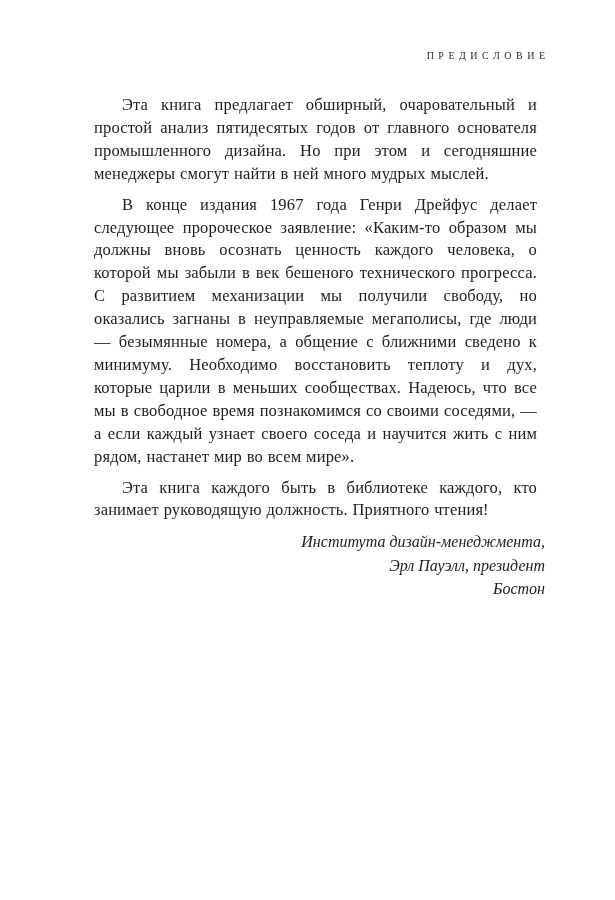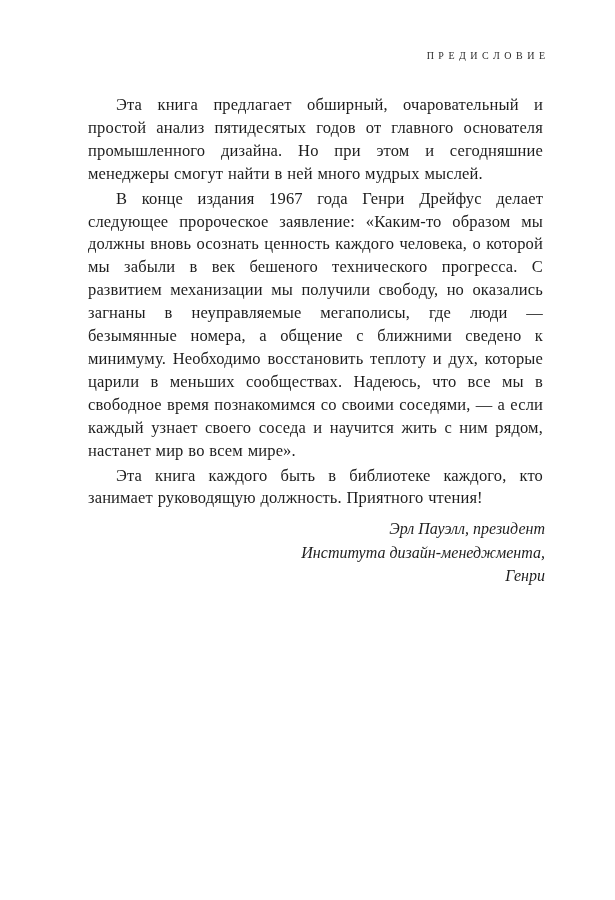--- a/index.html
+++ b/index.html
@@ -26,21 +26,21 @@
       text-align: right;
       font-size: 10px;
       font-weight: 400;
       letter-spacing: 4.5px;
       color: #2b2b2b;
       margin-bottom: 33px;
       
       margin-right: -4.5px;
     }
     .body-text p {
-      margin: 2px;
+      margin: 8px;
       font-size: 16.5px;
       line-height: 22.9px;
       text-align: justify;
       text-indent: 28px;
       letter-spacing: 0.15px;
       word-spacing: 0.5px;
       hyphens: auto;
       -webkit-hyphens: auto;
     }
     .signature {
@@ -62,18 +62,18 @@
 
   <div class="running-head">ПРЕДИСЛОВИЕ</div>
 
   <div class="body-text">
     <p>Эта книга предлагает обширный, очаровательный и простой анализ пятидесятых годов от главного основателя промышленного дизайна. Но при этом и сегодняшние менеджеры смогут найти в ней много мудрых мыслей.</p>
     <p>В конце издания 1967 года Генри Дрейфус делает следующее пророческое заявление: «Каким-то образом мы должны вновь осознать ценность каждого человека, о которой мы забыли в век бешеного технического прогресса. С развитием механизации мы получили свободу, но оказались загнаны в неуправляемые мегаполисы, где люди — безымянные номера, а общение с ближними сведено к минимуму. Необходимо восстановить теплоту и дух, которые царили в меньших сообществах. Надеюсь, что все мы в свободное время познакомимся со своими соседями, — а если каждый узнает своего соседа и научится жить с ним рядом, настанет мир во всем мире».</p>
     <p>Эта книга каждого быть в библиотеке каждого, кто занимает руководящую должность. Приятного чтения!</p>
   </div>
 
   <div class="signature">
+    <div>Института дизайн-менеджмента,</div>
     <div>Эрл Пауэлл, президент</div>
-    <div>Института дизайн-менеджмента,</div>
-    <div>Генри</div>
+    <div>Бостон</div>
   </div>
 
 </div>
 
 </body></html>

